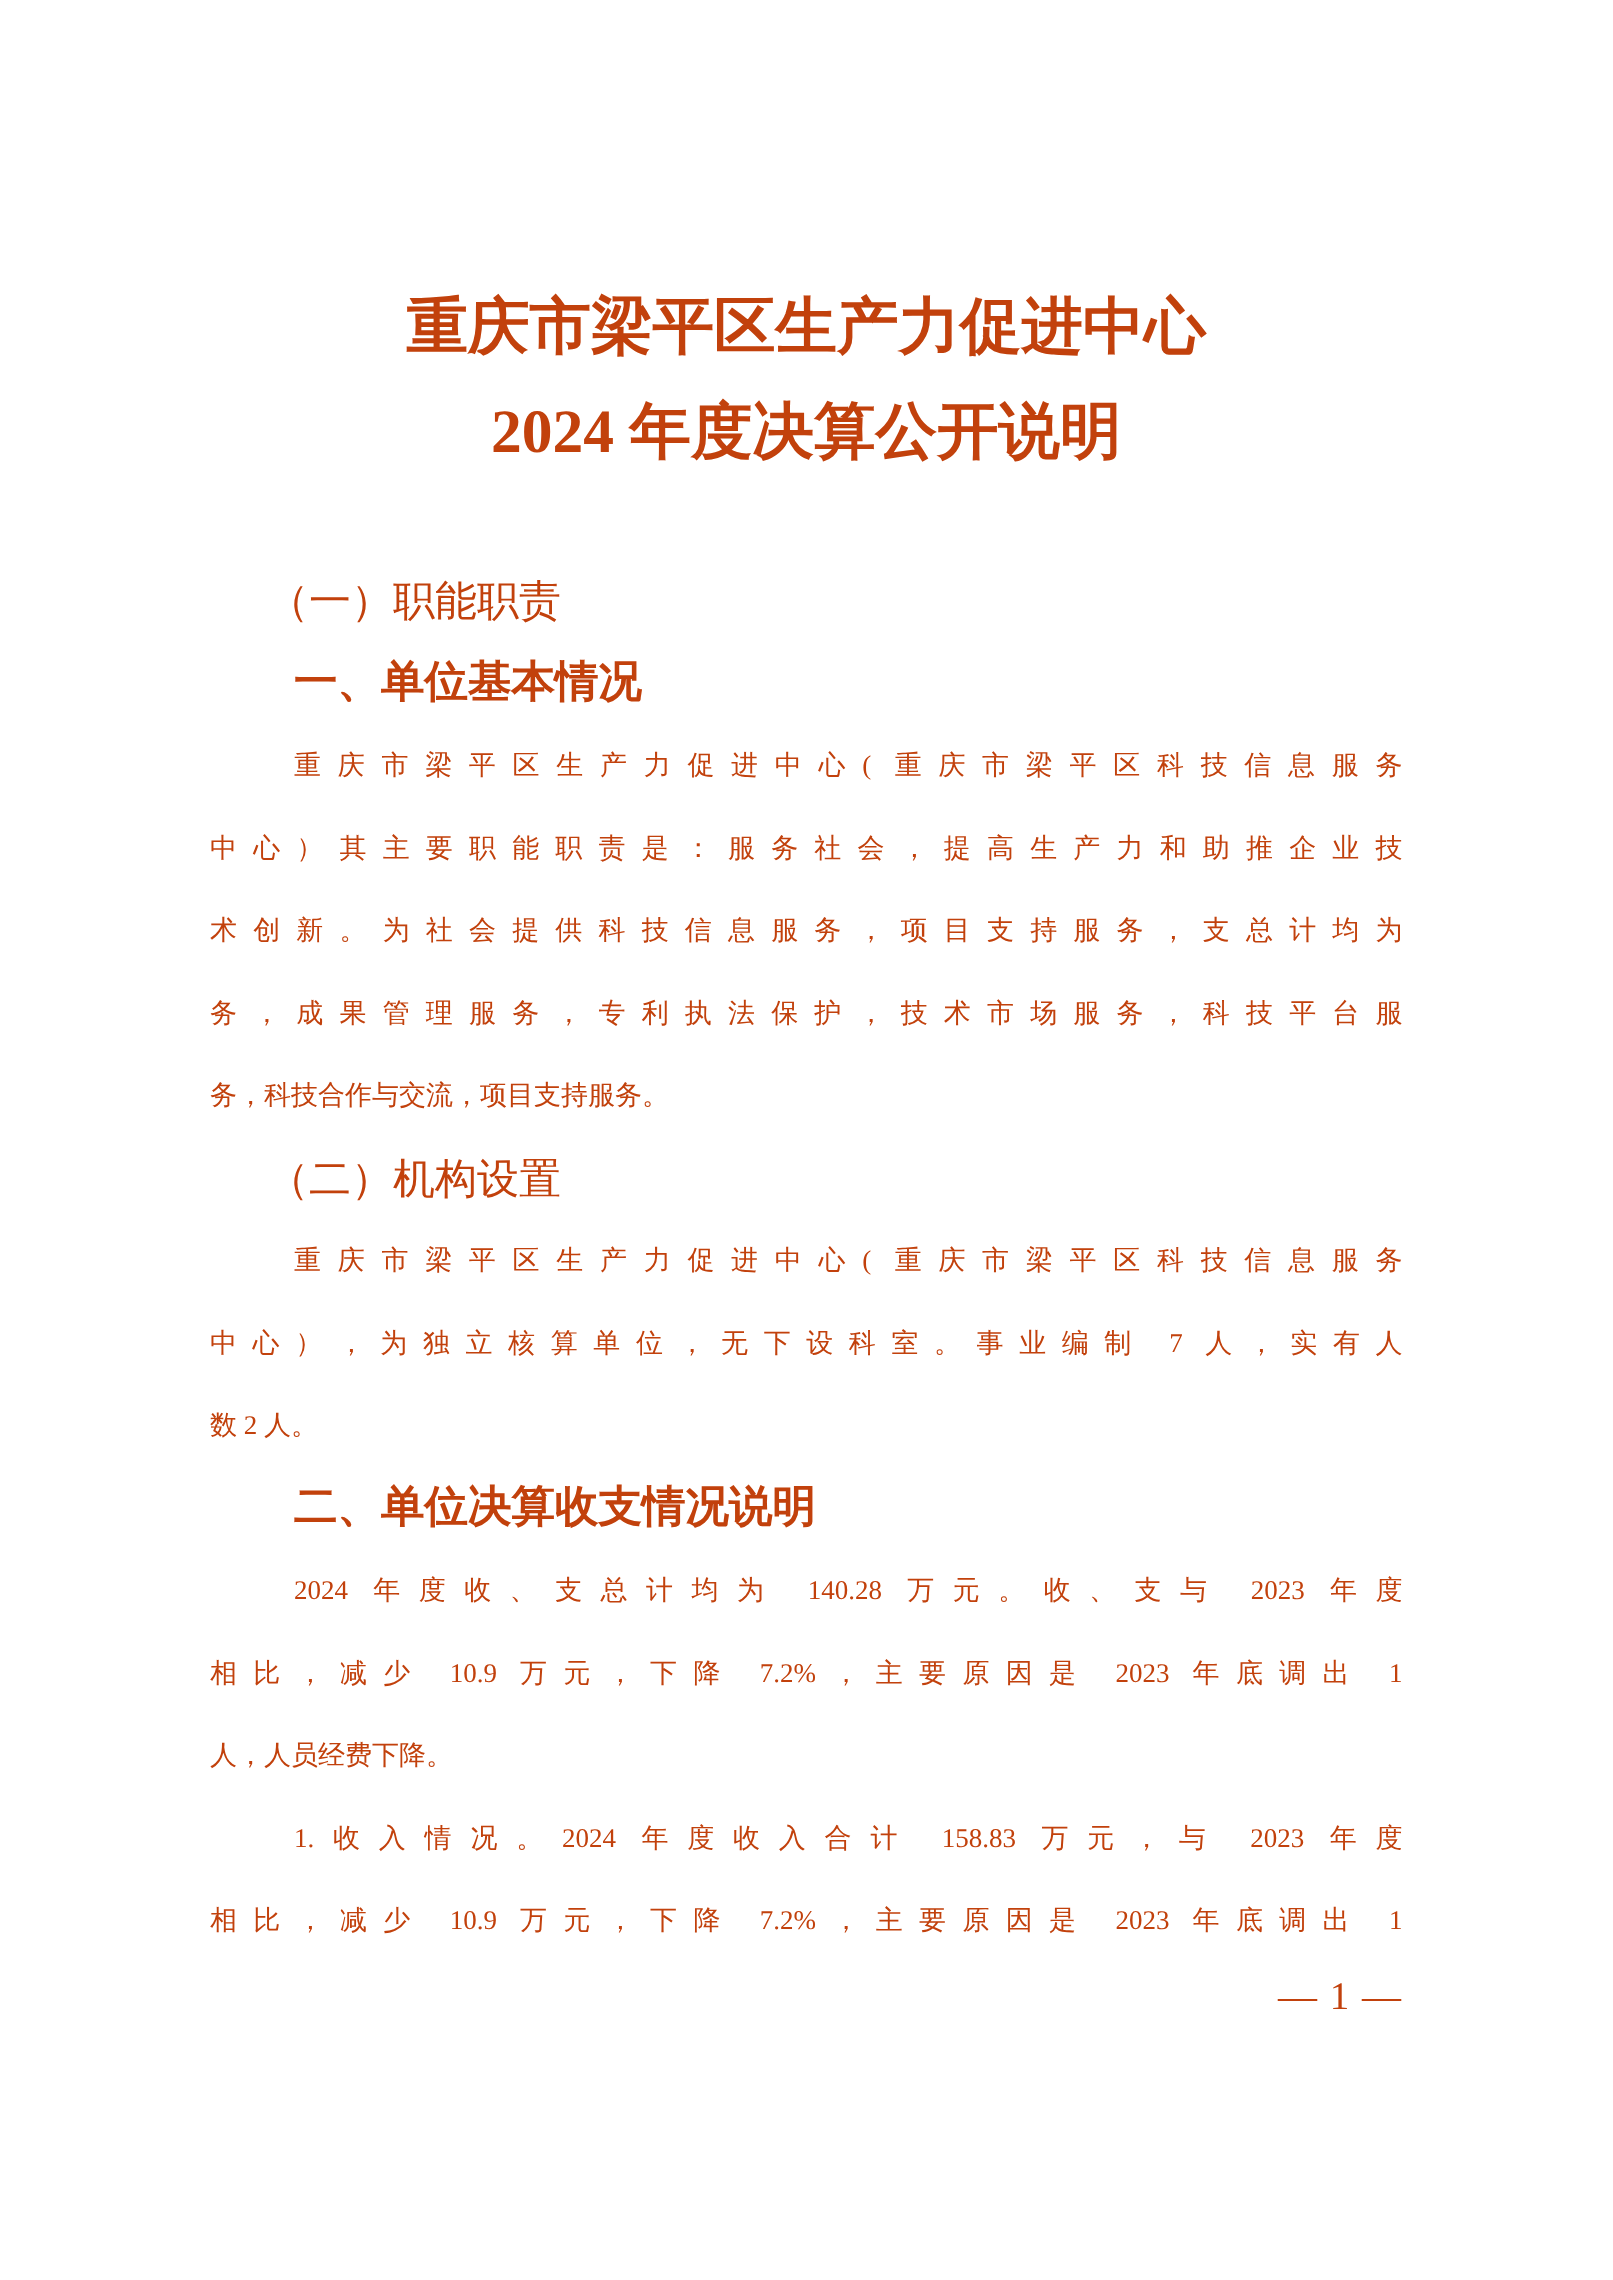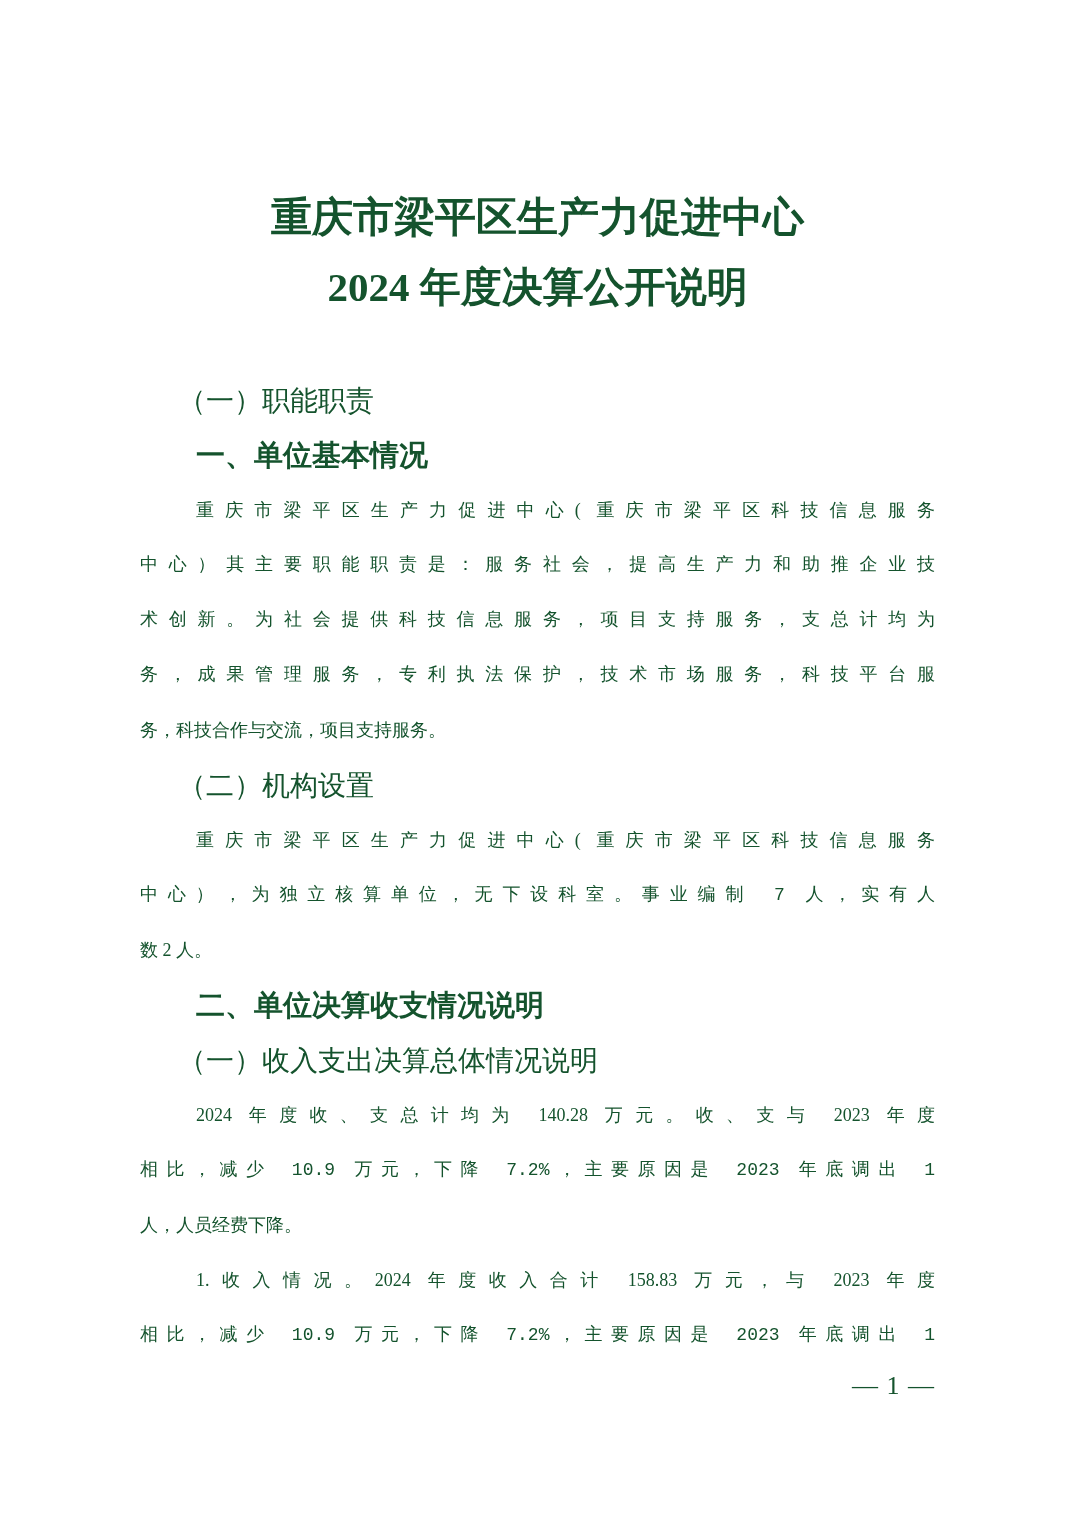--- a/index.html
+++ b/index.html
@@ -5,21 +5,21 @@
   html, body {
     margin: 0;
     padding: 0;
     background: #ffffff;
   }
   .page {
     position: relative;
     width: 1075px;
     height: 1496px;
     background: #ffffff;
-    color: #14532d;
+    color: #c2410c;
     font-family: "Liberation Serif", serif;
     overflow: hidden;
     box-sizing: border-box;
   }
   .content {
     margin: 0 140px;
     width: 795px;
   }
   .title-block {
     margin-top: 182px;
@@ -60,21 +60,20 @@
   }
   
   .first {
     text-indent: 56px;
     text-align: justify;
     text-align-last: justify;
   }
   .mid {
     text-align: justify;
     text-align-last: justify;
-    font-family: Liberation Mono, monospace;
   }
   .end {
     text-align: left;
   }
   .footer {
     margin-top: 8px;
     text-align: right;
     font-size: 26px;
     line-height: 30px;
     letter-spacing: 1px;
@@ -98,21 +97,20 @@
         <div class="line first">重庆市梁平区生产力促进中心( 重庆市梁平区科技信息服务</div>
         <div class="line mid">中心）其主要职能职责是：服务社会，提高生产力和助推企业技</div>
         <div class="line mid">术创新。为社会提供科技信息服务，项目支持服务，支总计均为</div>
         <div class="line mid">务，成果管理服务，专利执法保护，技术市场服务，科技平台服</div>
         <div class="line end">务，科技合作与交流，项目支持服务。</div>
         <div class="line h2">（二）机构设置</div>
         <div class="line first">重庆市梁平区生产力促进中心( 重庆市梁平区科技信息服务</div>
         <div class="line mid">中心），为独立核算单位，无下设科室。事业编制 7 人，实有人</div>
         <div class="line end">数 2 人。</div>
         <div class="line h1">二、单位决算收支情况说明</div>
-        <div class="line h2">（一）收入支出决算总体情况说明</div>
         <div class="line first">2024 年度收、支总计均为 140.28 万元。收、支与 2023 年度</div>
         <div class="line mid">相比，减少 10.9 万元，下降 7.2%，主要原因是 2023 年底调出 1</div>
         <div class="line end">人，人员经费下降。</div>
         <div class="line first">1.收入情况。2024 年度收入合计 158.83 万元，与 2023 年度</div>
         <div class="line mid">相比，减少 10.9 万元，下降 7.2%，主要原因是 2023 年底调出 1</div>
       </div>
 
     <div class="footer">
       <span>— 1 —</span>
     </div>

